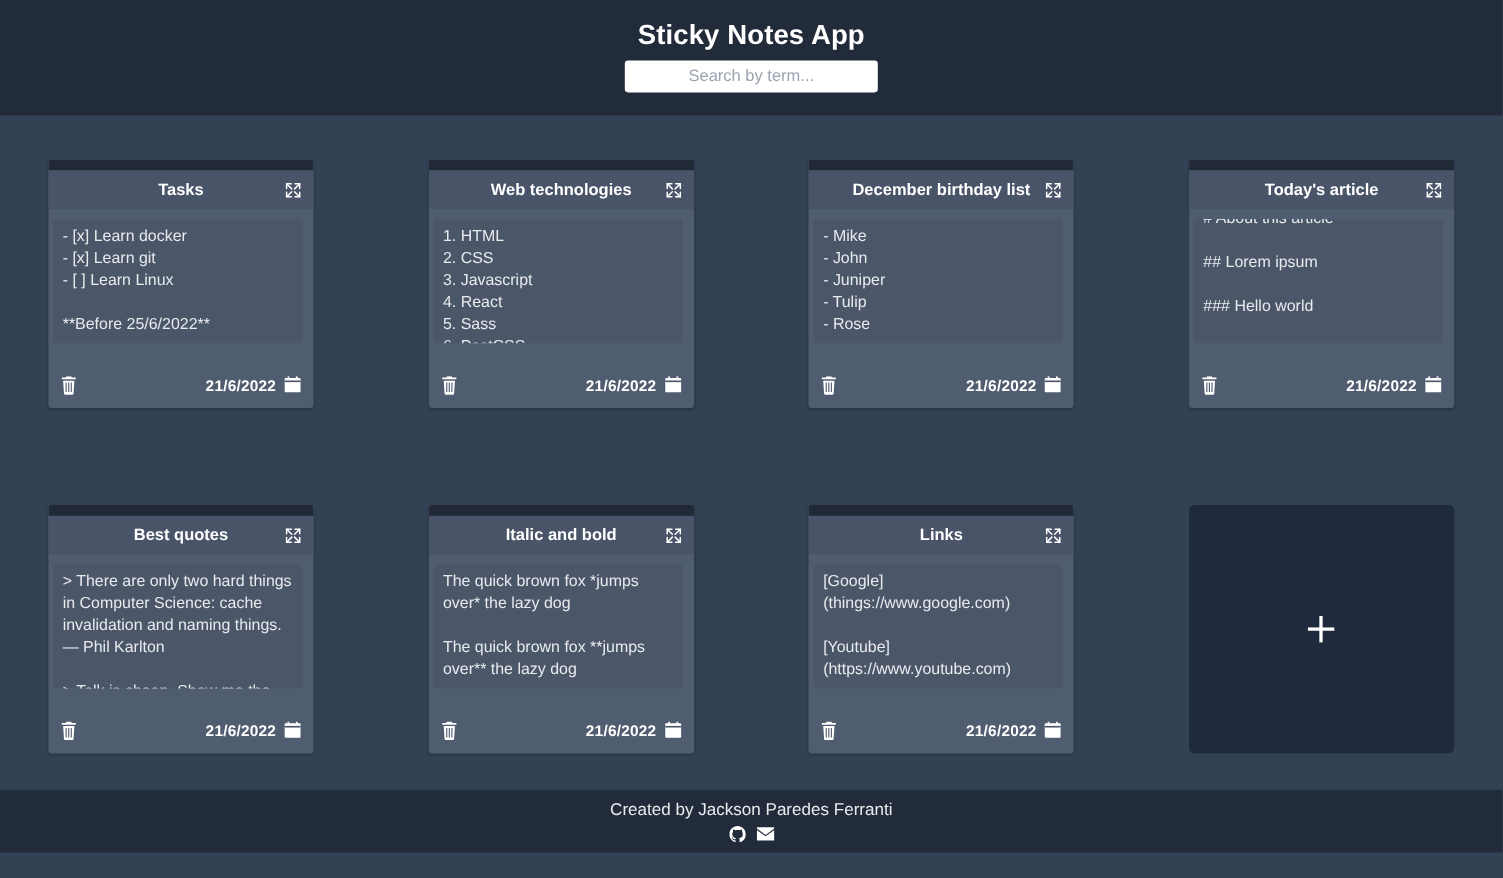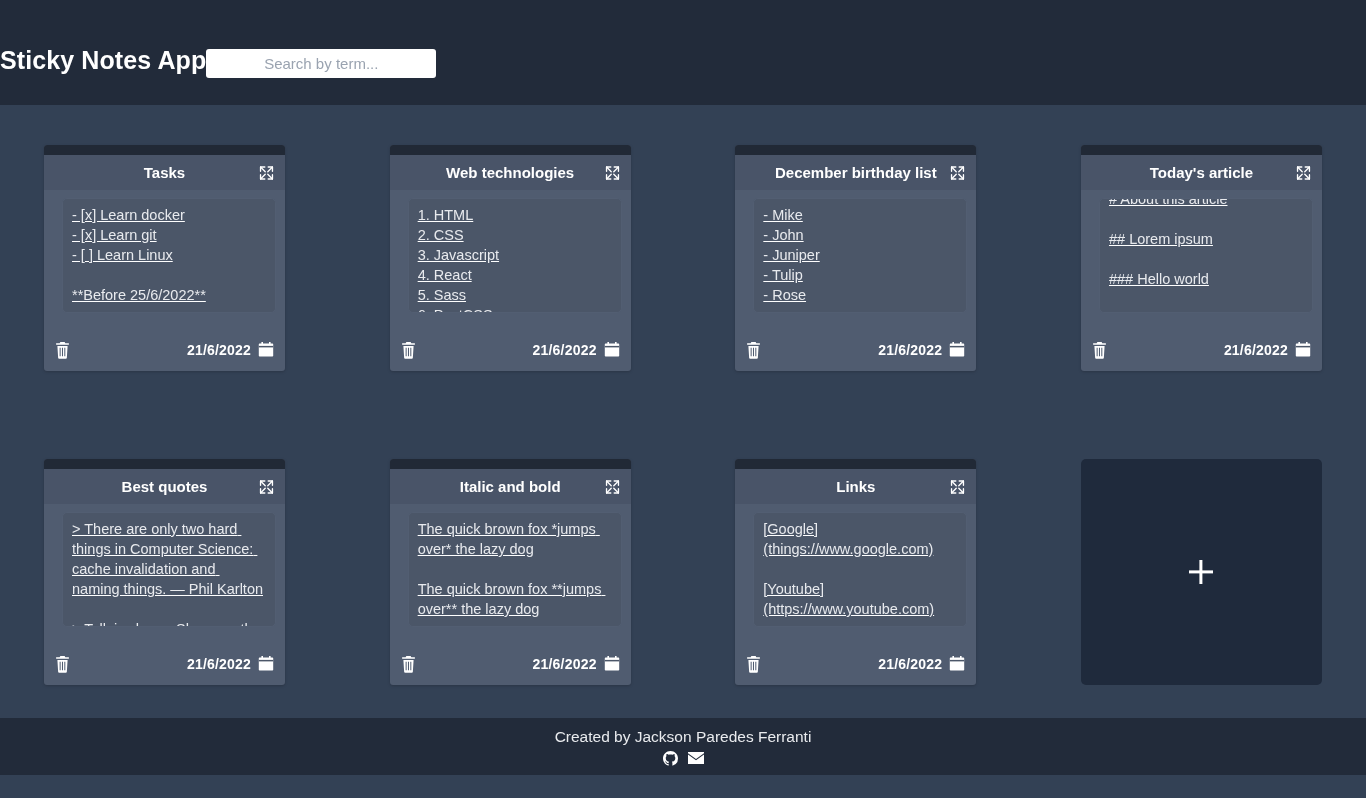--- a/index.html
+++ b/index.html
@@ -15,20 +15,21 @@
     font-family: "Liberation Sans", sans-serif;
     color: #ffffff;
   }
 
   
   .app-header {
     width: 100%;
     height: 105px;
     background: #222b3a;
     display: flex;
+    flex-direction: column;
     align-items: center;
     padding-top: 15px;
   }
 
   .app-title {
     font-size: 25px;
     font-weight: bold;
     color: #ffffff;
     letter-spacing: 0.1px;
     line-height: 34px;
@@ -116,24 +117,23 @@
     transform: translateY(-50%);
     width: 17px;
     height: 17px;
     cursor: pointer;
     display: block;
   }
   .expand-icon svg { display: block; }
 
   .note-body {
     flex: 1 1 auto;
-    padding: 8px 9px 0 18px;
+    padding: 8px 9px 0 3px;
     position: relative;
     overflow: hidden;
-    text-decoration: underline;
   }
 
   .note-text {
     width: 100%;
     height: 115px;
     background: #4b5668;
     border: 1px solid #525e72;
     border-radius: 5px;
     color: #e8eaee;
     font-family: "Liberation Sans", sans-serif;

